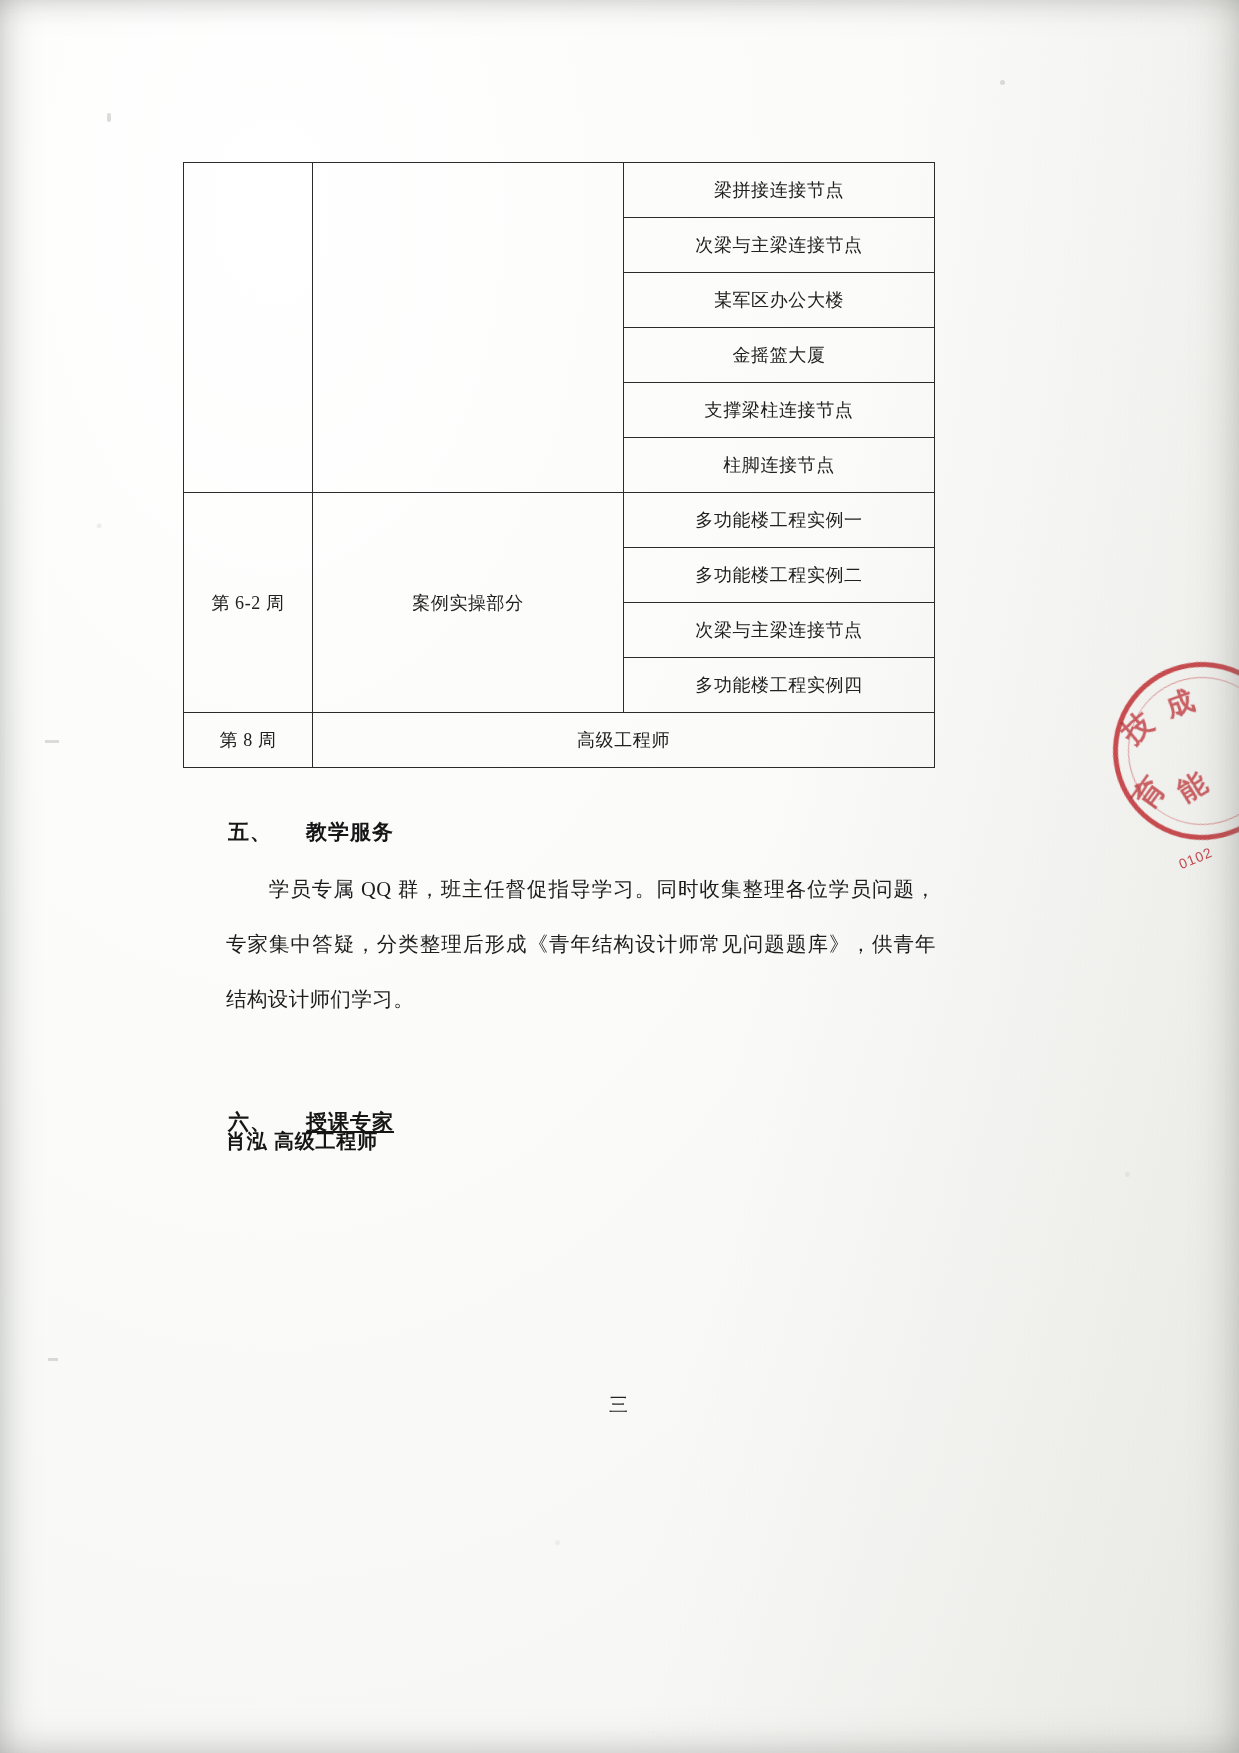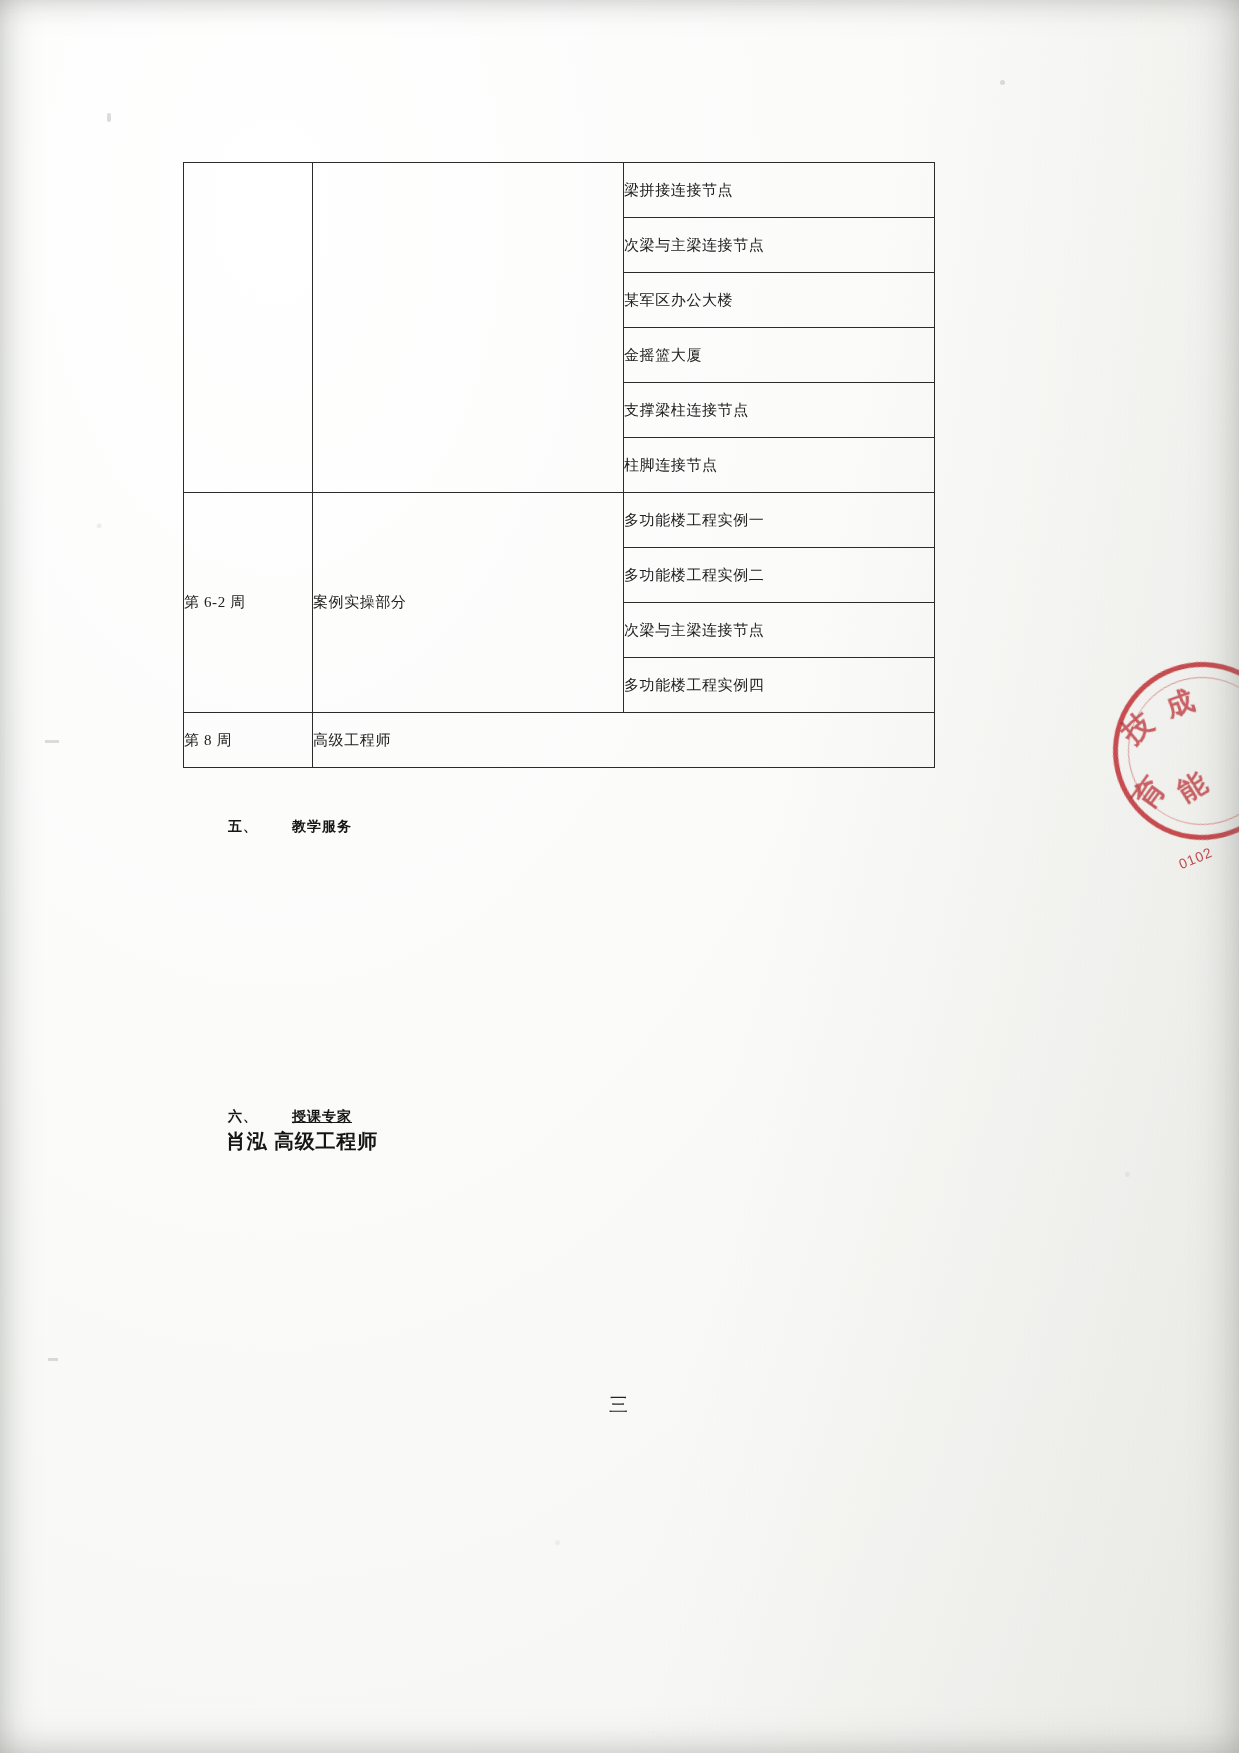--- a/index.html
+++ b/index.html
@@ -50,40 +50,41 @@
     top: 162px;
     width: 748px;
   }
   table.sched {
     border-collapse: collapse;
     width: 100%;
     table-layout: fixed;
   }
   table.sched td {
     border: 1px solid #2b2b2b;
-    font-size: 15px;
+    font-size: 18px;
+    text-align: center;
     vertical-align: middle;
     letter-spacing: .6px;
     color: #212121;
     padding: 0;
     height: 54px;
     background: transparent;
   }
   .col-week  { width: 128px; }
   .col-topic { width: 310px; }
   .col-item  { width: 310px; }
   td.blank { border-right-color: #2b2b2b; }
   td.exam-wide { font-size: 17.5px; }
 
   
   .section-h {
     position: absolute;
     font-family: "Liberation Sans", "DejaVu Sans", sans-serif;
     font-weight: bold;
-    font-size: 14px;
+    font-size: 21px;
     letter-spacing: 1px;
     color: #161616;
   }
   .sec-num { display: inline-block; }
   .sec-gap { display: inline-block; width: 34px; }
 
   .para {
     position: absolute;
     width: 710px;
     font-size: 20.5px;
@@ -217,20 +218,21 @@
           <td class="exam-wide" colspan="2">高级工程师</td>
         </tr>
       </tbody>
     </table>
   </div>
 
   <div class="section-h" style="left:228px; top:818px;">
     <span class="sec-num">五、</span><span class="sec-gap"></span><span>教学服务</span>
   </div>
 
+  <div class="para" style="left:226px; top:862px;"><span class="indent"></span><span>学员专属 QQ 群，班主任督促指导学习。同时收集整理各位学员问题，专家集中答疑，分类整理后形成《青年结构设计师常见问题题库》，供青年结构设计师们学习。</span></div>
 
   <div class="section-h" style="left:228px; top:1108px;text-decoration:underline;">
     <span class="sec-num">六、</span><span class="sec-gap"></span><span>授课专家</span>
   </div>
 
   <div class="name-line" style="left:226px; top:1128px;">肖泓 高级工程师</div>
 
 
   <div class="page-num" style="top:1392px;">三</div>
 

